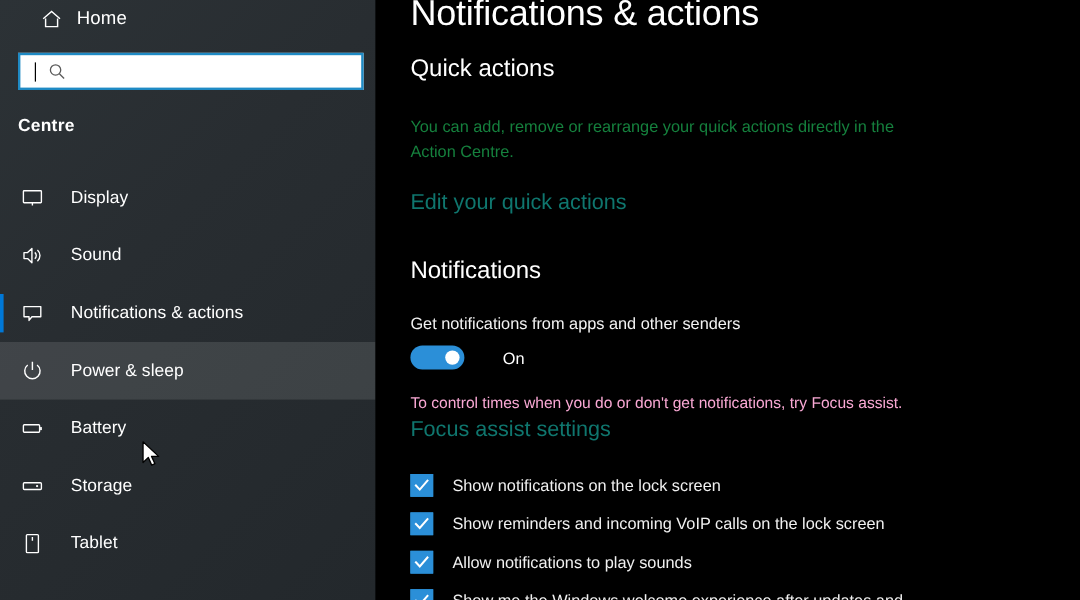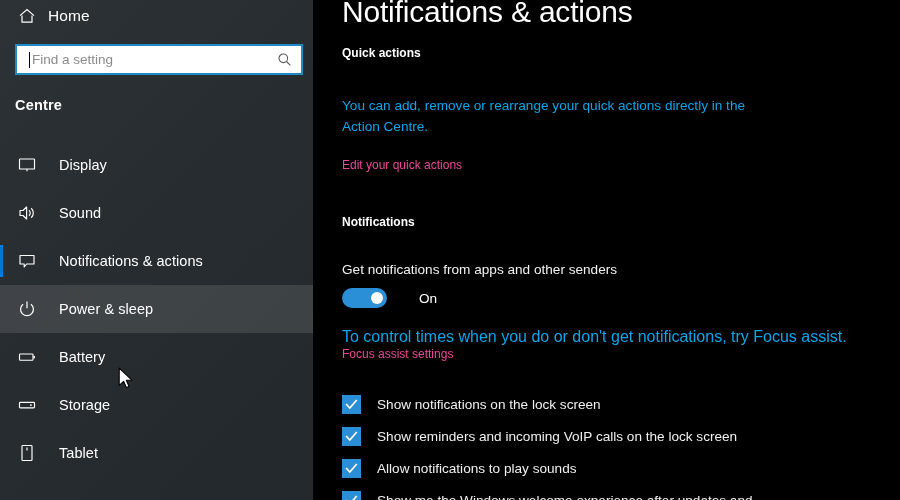--- a/index.html
+++ b/index.html
@@ -30,21 +30,21 @@
     overflow: hidden;
   }
 
   .home-row {
     position: absolute;
     left: 0; top: 0;
     width: 313px;
     height: 32px;
     display: flex;
     align-items: center;
-    padding-left: 14px;
+    padding-left: 30px;
   }
   .home-icon { width: 26px; display: flex; justify-content: center; align-items: center; }
   .home-label {
     color: #ffffff;
     font-size: 15.5px;
     margin-left: 8px;
     letter-spacing: 0.1px;
   }
 
   
@@ -143,41 +143,41 @@
     color: #ffffff;
     font-size: 30px;
     font-weight: normal;
     letter-spacing: -0.2px;
   }
 
   .section-head {
     position: absolute;
     left: 29px;
     color: #ffffff;
-    font-size: 12px;
-    font-weight: bold;
+    font-size: 20px;
+    font-weight: normal;
   }
   .section-head.qa { top: 46px; }
   .section-head.notif { top: 215px; }
 
   .body-text {
     position: absolute;
     left: 29px;
-    color: #0ea5e9;
+    color: #15803d;
     font-size: 13.6px;
     line-height: 21px;
     width: 430px;
   }
   .body-text.qa-desc { top: 95px; }
 
   .link {
     position: absolute;
     left: 29px;
-    color: #ec4899;
-    font-size: 12px;
+    color: #0f766e;
+    font-size: 18px;
     cursor: pointer;
     text-decoration: none;
   }
   .link.edit-qa { top: 158px; }
   .link.focus-settings { top: 347px; }
 
   .field-label {
     position: absolute;
     left: 29px; top: 262px;
     color: #f2f2f2;
@@ -207,22 +207,22 @@
   }
   .toggle-state {
     color: #ffffff;
     font-size: 13.6px;
     margin-left: 32px;
   }
 
   .hint-text {
     position: absolute;
     left: 29px; top: 328px;
-    color: #0ea5e9;
-    font-size: 16px;
+    color: #f9a8d4;
+    font-size: 13px;
   }
 
   
   #checklist {
     position: absolute;
     left: 29px; top: 388px;
     width: 545px;
   }
   .check-row {
     display: flex;
@@ -264,21 +264,20 @@
         <svg width="18" height="18" viewBox="0 0 18 18">
           <path d="M2 8.6 L9 2.6 L16 8.6" fill="none" stroke="#ffffff" stroke-width="1.2"></path>
           <path d="M4 8.4 L4 15.2 L14 15.2 L14 8.4" fill="none" stroke="#ffffff" stroke-width="1.2"></path>
         </svg>
       </span>
       <span class="home-label">Home</span>
     </div>
 
     <div class="search-wrap">
       <span class="search-caret"></span>
-      <input class="search-input" type="text" placeholder="Find a setting" value="" style="">
       <span class="search-icon-box">
         <svg width="15" height="15" viewBox="0 0 15 15">
           <circle cx="6.3" cy="6.3" r="4.3" fill="none" stroke="#5a5a5a" stroke-width="1.1"></circle>
           <line x1="9.5" y1="9.5" x2="13.4" y2="13.4" stroke="#5a5a5a" stroke-width="1.1"></line>
         </svg>
       </span>
     </div>
 
     <div class="group-title">Centre</div>
 

